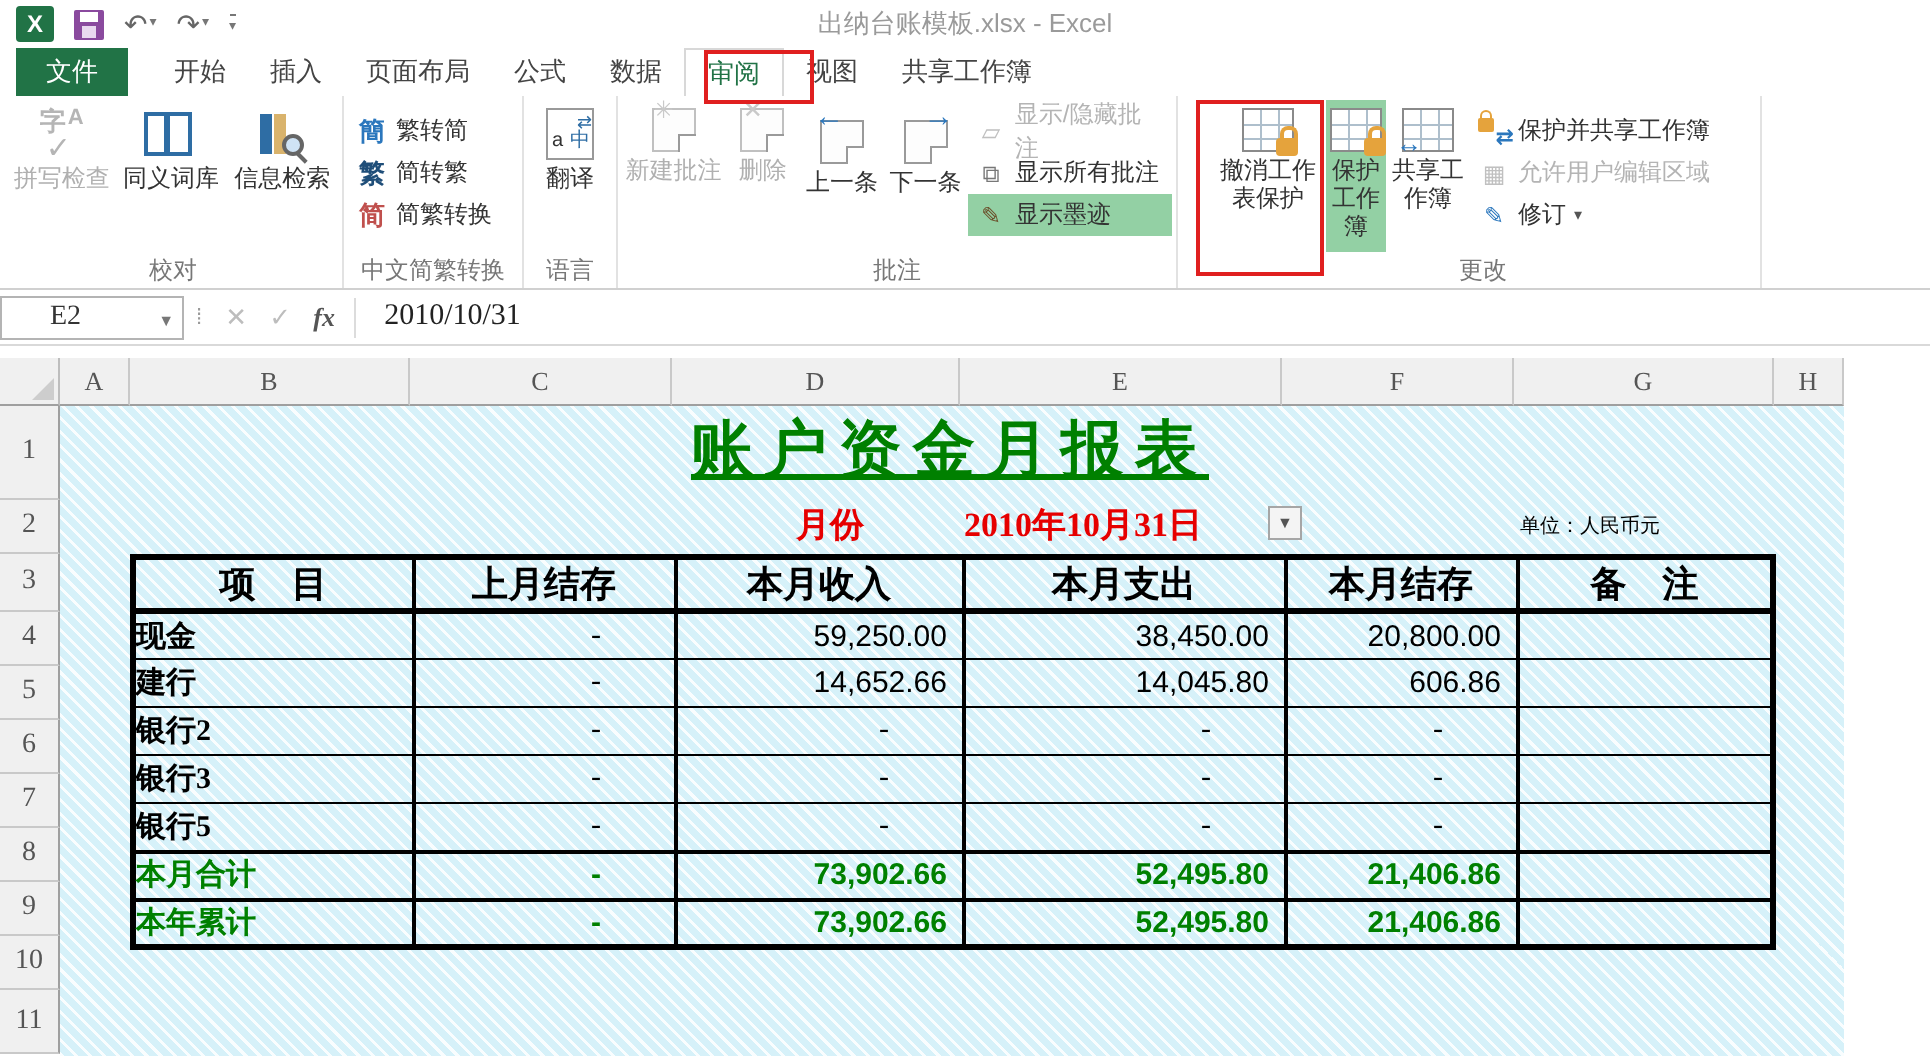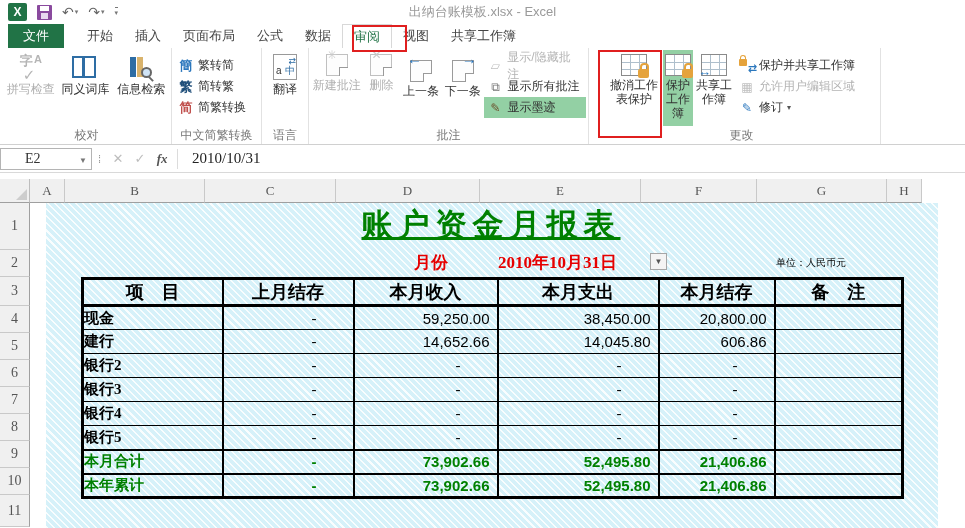--- a/index.html
+++ b/index.html
@@ -94,21 +94,20 @@
   .sheet { position:absolute; top:174px; left:0; right:0; bottom:0; background:#fff; }
   .colheads { position:absolute; top:5px; left:0; height:24px; display:flex; }
   .corner { width:30px; height:24px; background:#f0f0f0; border-right:1px solid #bdbdbd; border-bottom:1px solid #9f9f9f; position:relative; }
   .corner::after { content:""; position:absolute; right:2px; bottom:2px; border-left:11px solid transparent; border-bottom:11px solid #cdcdcd; }
   .col-h { height:24px; background:#f0f0f0; border-right:1px solid #c9c9c9; border-bottom:1px solid #9f9f9f; display:flex; align-items:center; justify-content:center; font-family:"Liberation Serif","DejaVu Serif",serif; font-size:13px; color:#555; }
   .rowgutter { position:absolute; top:29px; left:0; width:30px; }
   .row-h { width:30px; background:#f0f0f0; border-right:1px solid #9f9f9f; border-bottom:1px solid #c9c9c9; display:flex; align-items:center; justify-content:center; font-family:"Liberation Serif","DejaVu Serif",serif; font-size:14px; color:#555; }
   .canvas { position:absolute; top:29px; left:30px; width:892px; bottom:0;
     background-color:#d6f1f9;
     background-image:repeating-linear-gradient(45deg, rgba(255,255,255,.85) 0px, rgba(255,255,255,.85) 1.5px, rgba(255,255,255,0) 1.5px, rgba(255,255,255,0) 5px);
-    margin-left:16px;
   }
   .sheet-title { position:absolute; left:35px; width:820px; top:1px; text-align:center; font-family:"Liberation Serif","DejaVu Serif",serif; font-weight:bold; font-size:31px; color:#008000; text-decoration:underline; letter-spacing:6px; }
   .note-red { position:absolute; left:170px; top:52px; width:170px; color:#ff0000; font-weight:bold; font-size:12px; font-family:"Liberation Serif","DejaVu Serif",serif; }
   .month-red { position:absolute; left:330px; top:48px; width:110px; text-align:center; color:#e60000; font-weight:bold; font-size:17px; font-family:"Liberation Serif","DejaVu Serif",serif; }
   .date-red { position:absolute; left:452px; top:48px; width:150px; color:#e60000; font-weight:bold; font-size:17px; font-family:"Liberation Serif","DejaVu Serif",serif; }
   .dd-btn { position:absolute; left:604px; top:50px; width:17px; height:17px; background:#f4f4f4; border:1px solid #a6a6a6; display:flex; align-items:center; justify-content:center; font-size:8px; color:#555; }
   .unit-label { position:absolute; left:730px; top:53px; width:155px; color:#000; font-weight:normal; font-size:10px; font-family:"Liberation Serif","DejaVu Serif",serif; }
 
   table.acct { position:absolute; left:35px; top:74px; width:820px; border-collapse:collapse; table-layout:fixed; border:3px solid #000; font-family:"Liberation Serif","DejaVu Serif",serif; }
   table.acct th { height:26px; border:2px solid #000; border-bottom:3px solid #000; font-size:18px; font-weight:bold; color:#000; text-align:center; }
@@ -401,28 +400,20 @@
           </tr>
           <tr>
             <td class="c-label">银行3</td>
             <td class="c-dash">-</td>
             <td class="c-dash">-</td>
             <td class="c-dash">-</td>
             <td class="c-dash">-</td>
             <td class="c-note"></td>
           </tr>
           <tr>
-            <td class="c-label">银行4</td>
-            <td class="c-dash">-</td>
-            <td class="c-dash">-</td>
-            <td class="c-dash">-</td>
-            <td class="c-dash">-</td>
-            <td class="c-note"></td>
-          </tr>
-          <tr>
             <td class="c-label">银行5</td>
             <td class="c-dash">-</td>
             <td class="c-dash">-</td>
             <td class="c-dash">-</td>
             <td class="c-dash">-</td>
             <td class="c-note"></td>
           </tr>
           <tr class="r-total">
             <td class="c-label">本月合计</td>
             <td class="c-dash">-</td>

